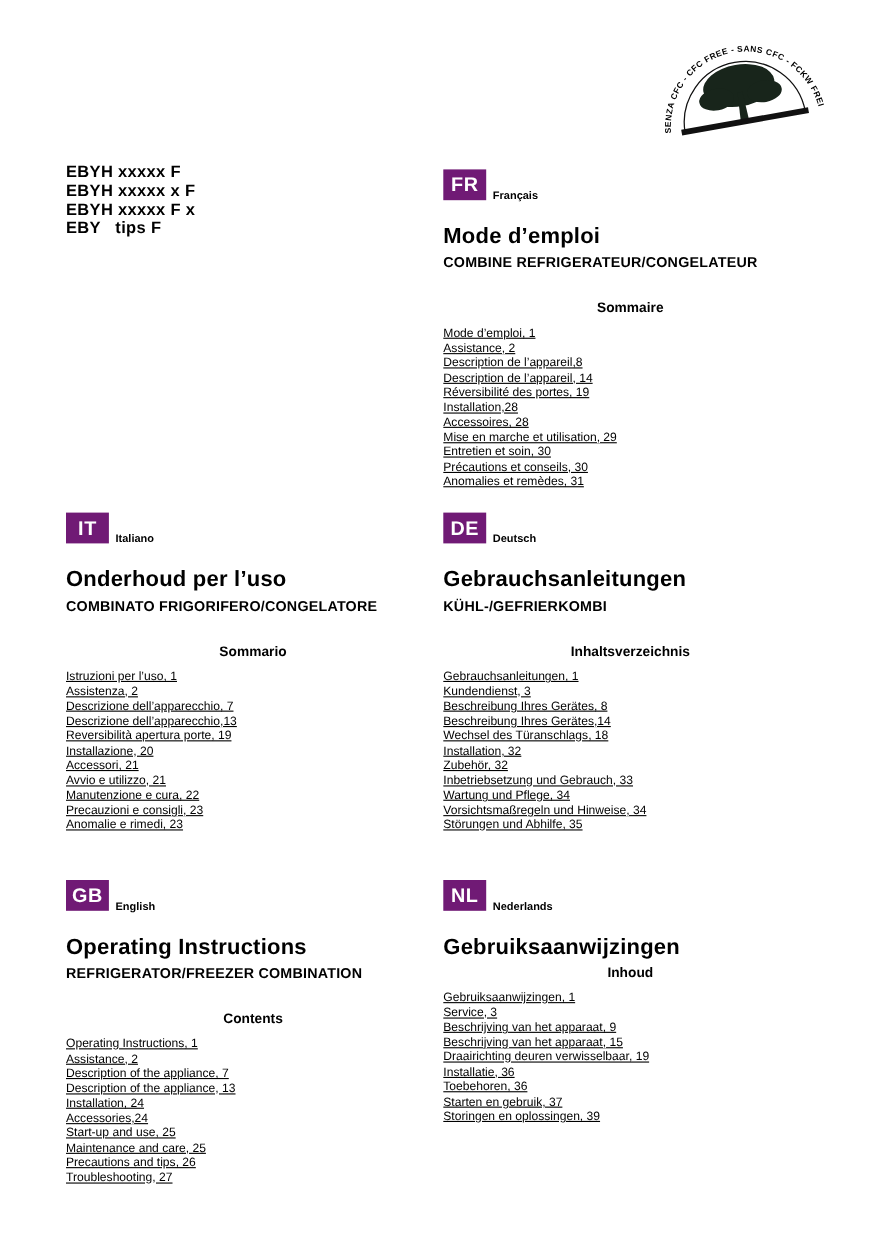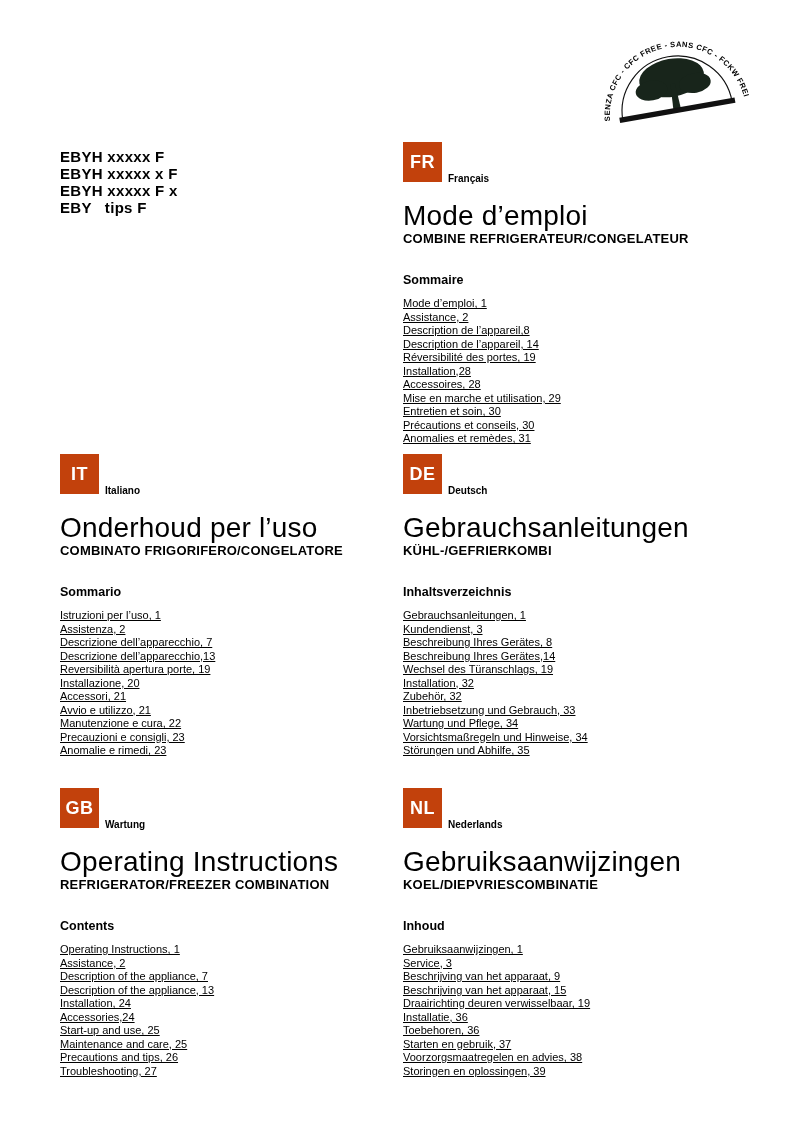--- a/index.html
+++ b/index.html
@@ -23,30 +23,30 @@
   
   .section { position:absolute; width:340px; }
   .col-left  { left:60px; }
   .col-right { left:403px; }
   .row-1 { top:150px; }
   .row-2 { top:462px; }
   .row-3 { top:796px; }
 
   .lang-row { display:flex; align-items:flex-end; gap:6px; height:32px; margin-bottom:20px; }
   .lang-box {
-    width:39px; height:40px; background:#c2410c; color:#fff;
+    width:39px; height:28px; background:#701a75; color:#fff;
     font-size:18px; font-weight:bold;
     display:flex; align-items:center; justify-content:center;
     letter-spacing:0.5px;
   }
   .lang-name { font-size:10px; font-weight:bold; transform:translateY(2px); }
 
-  .sec-title { font-size:28px; font-weight:normal; line-height:27px; margin-bottom:2px; letter-spacing:0.2px; }
+  .sec-title { font-size:20px; font-weight:bold; line-height:27px; margin-bottom:2px; letter-spacing:0.2px; }
   .sec-sub   { font-size:13px; font-weight:bold; line-height:16px; margin-bottom:26px; letter-spacing:0.2px; }
-  .toc-title { font-size:12.5px; font-weight:bold; margin-bottom:10px; }
+  .toc-title { font-size:12.5px; font-weight:bold; text-align:center; margin-bottom:10px; }
   .toc-list  { }
   .toc-item  { font-size:11px; line-height:13.5px;text-decoration:underline; }
 </style>
 </head>
 <body>
 
 <div class="page">
 
   <div class="badge-wrap">
     <svg width="152" height="92" viewBox="0 0 200 118">
@@ -126,34 +126,34 @@
       <span class="lang-name">Deutsch</span>
     </div>
     <h1 class="sec-title">Gebrauchsanleitungen</h1>
     <h2 class="sec-sub">KÜHL-/GEFRIERKOMBI</h2>
     <div class="toc-title">Inhaltsverzeichnis</div>
     <div class="toc-list">
         <div class="toc-item">Gebrauchsanleitungen, 1</div>
         <div class="toc-item">Kundendienst, 3</div>
         <div class="toc-item">Beschreibung Ihres Gerätes, 8</div>
         <div class="toc-item">Beschreibung Ihres Gerätes,14</div>
-        <div class="toc-item">Wechsel des Türanschlags, 19</div>
+        <div class="toc-item">Wechsel des Türanschlags, 18</div>
         <div class="toc-item">Installation, 32</div>
         <div class="toc-item">Zubehör, 32</div>
         <div class="toc-item">Inbetriebsetzung und Gebrauch, 33</div>
         <div class="toc-item">Wartung und Pflege, 34</div>
         <div class="toc-item">Vorsichtsmaßregeln und Hinweise, 34</div>
         <div class="toc-item">Störungen und Abhilfe, 35</div>
       </div>
   </section>
 
   <section class="section col-left row-3">
     <div class="lang-row">
       <div class="lang-box">GB</div>
-      <span class="lang-name">Wartung</span>
+      <span class="lang-name">English</span>
     </div>
     <h1 class="sec-title">Operating Instructions</h1>
     <h2 class="sec-sub">REFRIGERATOR/FREEZER COMBINATION</h2>
     <div class="toc-title">Contents</div>
     <div class="toc-list">
         <div class="toc-item">Operating Instructions, 1</div>
         <div class="toc-item">Assistance, 2</div>
         <div class="toc-item">Description of the appliance, 7</div>
         <div class="toc-item">Description of the appliance, 13</div>
         <div class="toc-item">Installation, 24</div>
@@ -164,29 +164,27 @@
         <div class="toc-item">Troubleshooting, 27</div>
       </div>
   </section>
 
   <section class="section col-right row-3">
     <div class="lang-row">
       <div class="lang-box">NL</div>
       <span class="lang-name">Nederlands</span>
     </div>
     <h1 class="sec-title">Gebruiksaanwijzingen</h1>
-    <h2 class="sec-sub">KOEL/DIEPVRIESCOMBINATIE</h2>
     <div class="toc-title">Inhoud</div>
     <div class="toc-list">
         <div class="toc-item">Gebruiksaanwijzingen, 1</div>
         <div class="toc-item">Service, 3</div>
         <div class="toc-item">Beschrijving van het apparaat, 9</div>
         <div class="toc-item">Beschrijving van het apparaat, 15</div>
         <div class="toc-item">Draairichting deuren verwisselbaar, 19</div>
         <div class="toc-item">Installatie, 36</div>
         <div class="toc-item">Toebehoren, 36</div>
         <div class="toc-item">Starten en gebruik, 37</div>
-        <div class="toc-item">Voorzorgsmaatregelen en advies, 38</div>
         <div class="toc-item">Storingen en oplossingen, 39</div>
       </div>
   </section>
 
 </div>
 
 </body></html>

